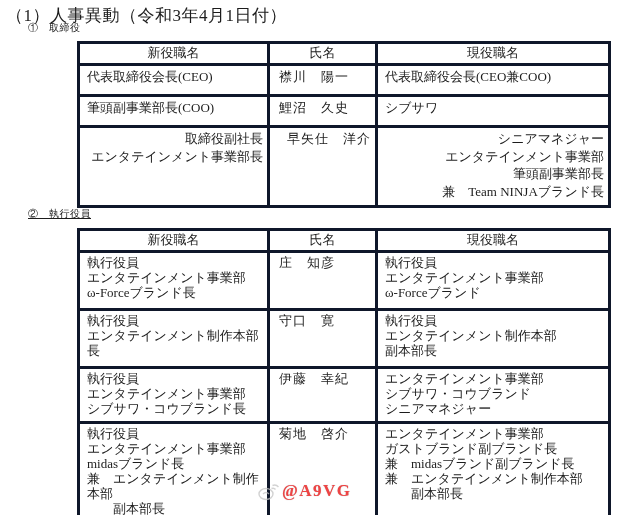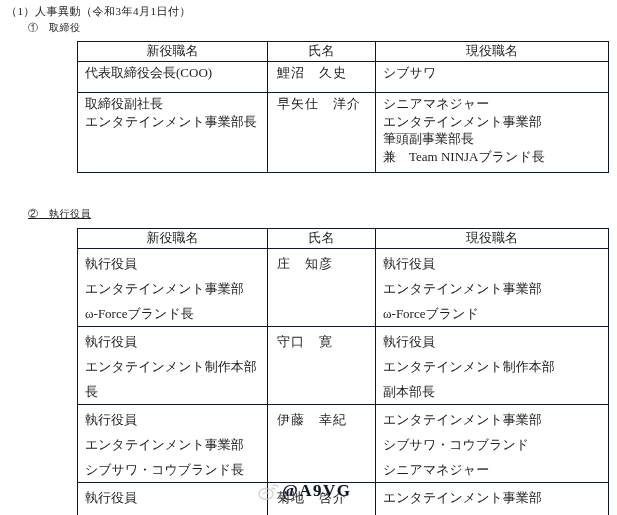--- a/index.html
+++ b/index.html
@@ -6,21 +6,21 @@
   body{
     width:617px;height:515px;
     background:#ffffff;
     font-family:"Liberation Serif","DejaVu Serif",serif;
     position:relative;
     overflow:hidden;
     color:#1c1c1c;
   }
   .title{
     position:absolute;left:6px;top:4px;
-    font-size:11px;letter-spacing:0.5px;
+    font-size:17px;letter-spacing:0.5px;
     white-space:pre;
   }
   .sec-label{
     position:absolute;left:28px;
     font-size:10px;letter-spacing:0.5px;
     white-space:pre;
   }
   .sec1{top:21px;}
   .sec2{top:207px;text-decoration:underline;}
   table.ptable{
@@ -29,46 +29,46 @@
     table-layout:fixed;
     font-size:13px;
     line-height:17.5px;
   }
   .t1{top:41px;}
   .t2{top:228px;}
   .ptable col.c-new{width:190px;}
   .ptable col.c-name{width:108px;}
   .ptable col.c-cur{width:233px;}
   .ptable th,.ptable td{
-    border:1px solid #0f172a;
+    border:3px solid #0f172a;
     vertical-align:top;
     overflow:hidden;
   }
   .ptable th{
     font-weight:normal;
     text-align:center;
     padding:0 2px;
     height:19px;
     line-height:18px;
   }
   .ptable td{
     padding:2px 4px 0 7px;
     white-space:pre-line;
   }
   .ptable td.name{padding-left:9px;letter-spacing:1px;}
   tr.h31{height:31px;}
-  tr.h80{height:80px;}
+  tr.h80{height:80px;text-align:right;}
   tr.h58{height:58px;}
   tr.h55{height:55px;}
   tr.h84{height:84px;}
-  .t2 td{line-height:25px;}
+  .t2 td{line-height:15px;}
   .watermark{
     position:absolute;left:257px;top:481px;
     display:flex;align-items:center;gap:3px;
-    color:#0f172a;
+    color:#ef4444;
     font-size:17px;
     font-weight:bold;
     letter-spacing:1.5px;
     text-shadow:0 0 1px #bdbdbd;
     user-select:none;
   }
   .watermark svg{display:block;opacity:0.75;}
 </style>
 </head>
 <body>
@@ -85,21 +85,26 @@
         <col class="c-name">
         <col class="c-cur">
       </colgroup>
     <tbody>
       <tr>
         <th>新役職名</th>
         <th>氏名</th>
         <th>現役職名</th>
       </tr>
       <tr class="h31">
-        <td>代表取締役会長(COO)</td>
+        <td>代表取締役会長(CEO)</td>
+        <td class="name">襟川　陽一</td>
+        <td>代表取締役会長(CEO兼COO)</td>
+      </tr>
+      <tr class="h31">
+        <td>筆頭副事業部長(COO)</td>
         <td class="name">鯉沼　久史</td>
         <td>シブサワ</td>
       </tr>
       <tr class="h80">
         <td>取締役副社長
 エンタテインメント事業部長</td>
         <td class="name">早矢仕　洋介</td>
         <td>シニアマネジャー
 エンタテインメント事業部
 筆頭副事業部長

